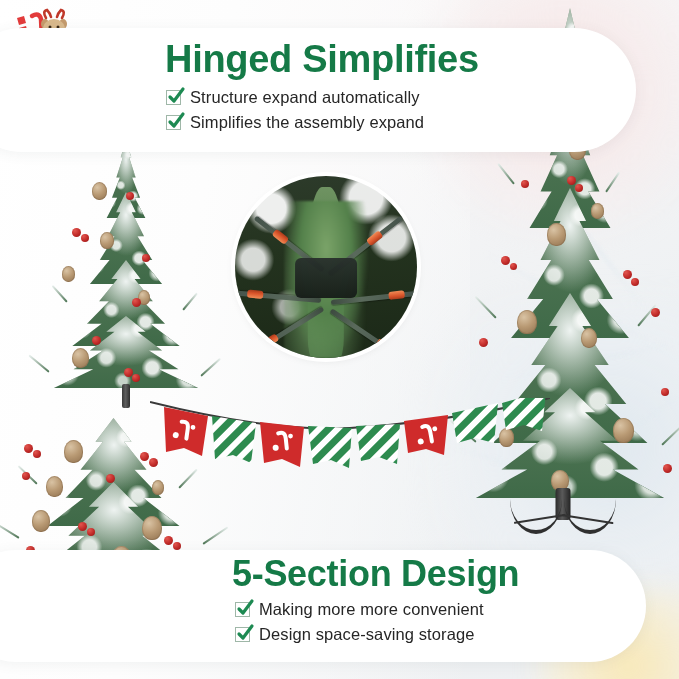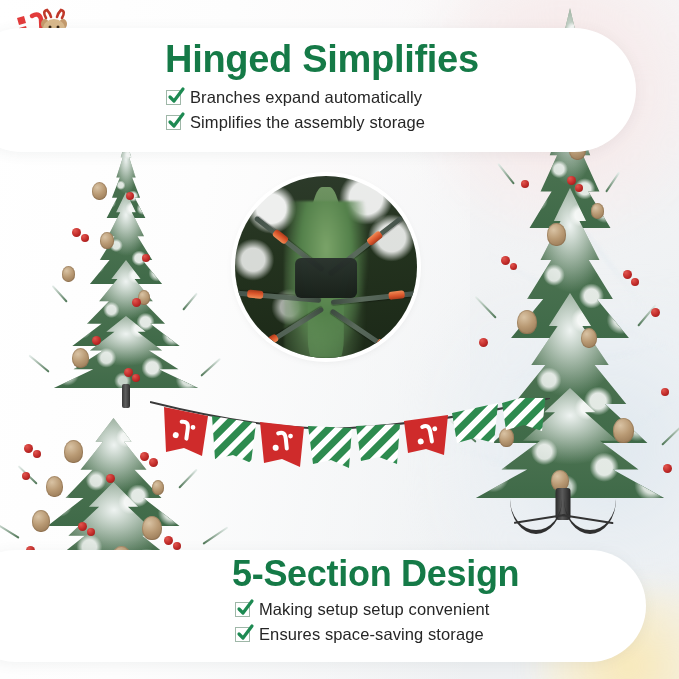--- a/index.html
+++ b/index.html
@@ -436,46 +436,46 @@
 
   <div class="panel panel-top"></div>
   <div class="headline headline-top">Hinged Simplifies</div>
   <div class="bullets bullets-top">
     <div class="bullet">
       <span class="checkbox">
         <svg width="20" height="20" viewBox="0 0 20 20">
             <path d="M4 11 L8 15 L17 3" stroke="#1d8a52" stroke-width="3.2" fill="none" stroke-linecap="round" stroke-linejoin="round"></path>
           </svg>
       </span>
-      <span class="bullet-label">Branches expand automatically</span>
+      <span class="bullet-label">Structure expand automatically</span>
     </div>
     <div class="bullet">
       <span class="checkbox">
         <svg width="20" height="20" viewBox="0 0 20 20">
             <path d="M4 11 L8 15 L17 3" stroke="#1d8a52" stroke-width="3.2" fill="none" stroke-linecap="round" stroke-linejoin="round"></path>
           </svg>
       </span>
-      <span class="bullet-label">Simplifies the assembly storage</span>
+      <span class="bullet-label">Simplifies the assembly expand</span>
     </div>
   </div>
 
   <div class="panel panel-bottom"></div>
   <div class="headline headline-bottom">5-Section Design</div>
   <div class="bullets bullets-bottom">
     <div class="bullet">
       <span class="checkbox">
         <svg width="20" height="20" viewBox="0 0 20 20">
             <path d="M4 11 L8 15 L17 3" stroke="#1d8a52" stroke-width="3.2" fill="none" stroke-linecap="round" stroke-linejoin="round"></path>
           </svg>
       </span>
-      <span class="bullet-label">Making setup setup convenient</span>
+      <span class="bullet-label">Making more more convenient</span>
     </div>
     <div class="bullet">
       <span class="checkbox">
         <svg width="20" height="20" viewBox="0 0 20 20">
             <path d="M4 11 L8 15 L17 3" stroke="#1d8a52" stroke-width="3.2" fill="none" stroke-linecap="round" stroke-linejoin="round"></path>
           </svg>
       </span>
-      <span class="bullet-label">Ensures space-saving storage</span>
+      <span class="bullet-label">Design space-saving storage</span>
     </div>
   </div>
 
 </div>
 
 </body></html>

